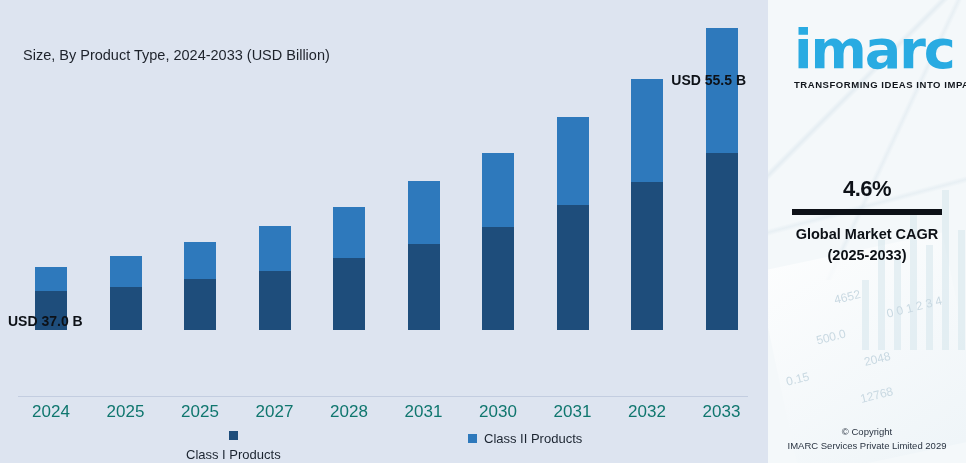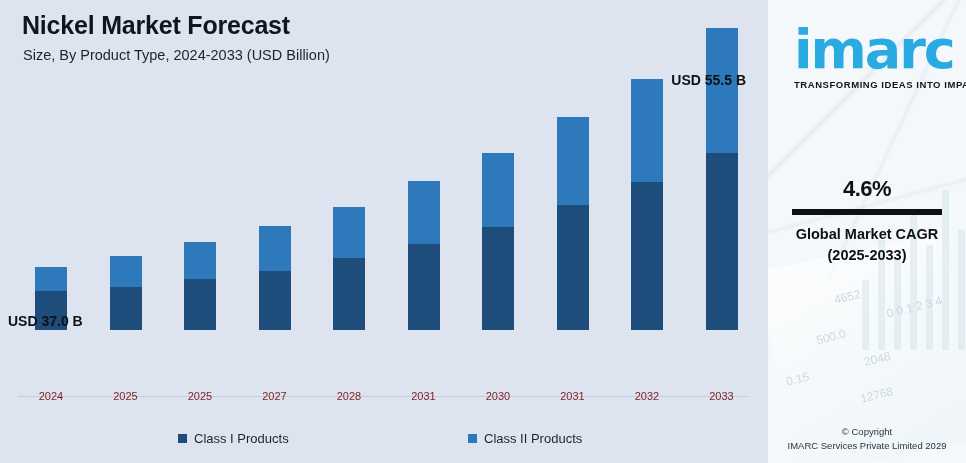--- a/index.html
+++ b/index.html
@@ -34,22 +34,22 @@
   }
   #axis-line{
     position:absolute;left:18px;top:396px;width:730px;height:1px;
     background:#c3cde0;
   }
   .bar-group{position:absolute;bottom:67px;width:32px;}
   .seg{position:absolute;left:0;width:32px;}
   .seg-lower{background:#1e4d7b;bottom:0;}
   .seg-upper{background:#2e79bc;}
   .xlabel{
-    position:absolute;top:390px;width:60px;margin-left:-14px;
-    text-align:center;font-size:11px;color:#7f1d1d;
+    position:absolute;top:402px;width:60px;margin-left:-14px;
+    text-align:center;font-size:17px;color:#0f766e;
   }
   .bar-note{
     position:absolute;font-size:14px;font-weight:bold;color:#0d1117;
     white-space:nowrap;
   }
 
   
   #legend{
     position:absolute;left:0;top:431px;width:768px;height:22px;
   }
@@ -116,21 +116,20 @@
     font-size:9.5px;color:#2a3442;line-height:1.5;
   }
 </style>
 </head>
 <body>
 
 <div id="root">
 
   <div id="chart-panel">
 
-    <div id="title">Nickel Market Forecast</div>
     <div id="subtitle">Size, By Product Type, 2024-2033 (USD Billion)</div>
 
     <div id="plot">
       <div id="axis-line"></div>
       <div id="bars">
           <div class="bar-group" style="left: 35px; width: 32px; height: 63px;">
             <div class="seg seg-lower" style="height: 39px; width: 32px; background: rgb(30, 77, 123);"></div>
             <div class="seg seg-upper" style="height: 24px; bottom: 39px; width: 32px; background: rgb(46, 121, 188);"></div>
           </div>
           <div class="bar-group" style="left: 109.5px; width: 32px; height: 74px;">
@@ -182,21 +181,21 @@
           <div class="xlabel" style="left: 631px;">2032</div>
           <div class="xlabel" style="left: 705.5px;">2033</div>
         </div>
       <div id="notes">
           <div class="bar-note" style="top: 313px; left: 8px;">USD 37.0 B</div>
           <div class="bar-note" style="top: 72px; right: 22px;">USD 55.5 B</div>
         </div>
     </div>
 
     <div id="legend">
-        <div class="legend-item" style="left: 178px;">
+        <div class="legend-item" style="left: 186px; flex-direction: column;">
           <span class="legend-swatch" style="background: rgb(30, 77, 123);"></span>
           <span>Class I Products</span>
         </div>
         <div class="legend-item" style="left: 468px; align-items: center;">
           <span class="legend-swatch" style="background: rgb(46, 121, 188);"></span>
           <span>Class II Products</span>
         </div>
       </div>
   </div>
 

